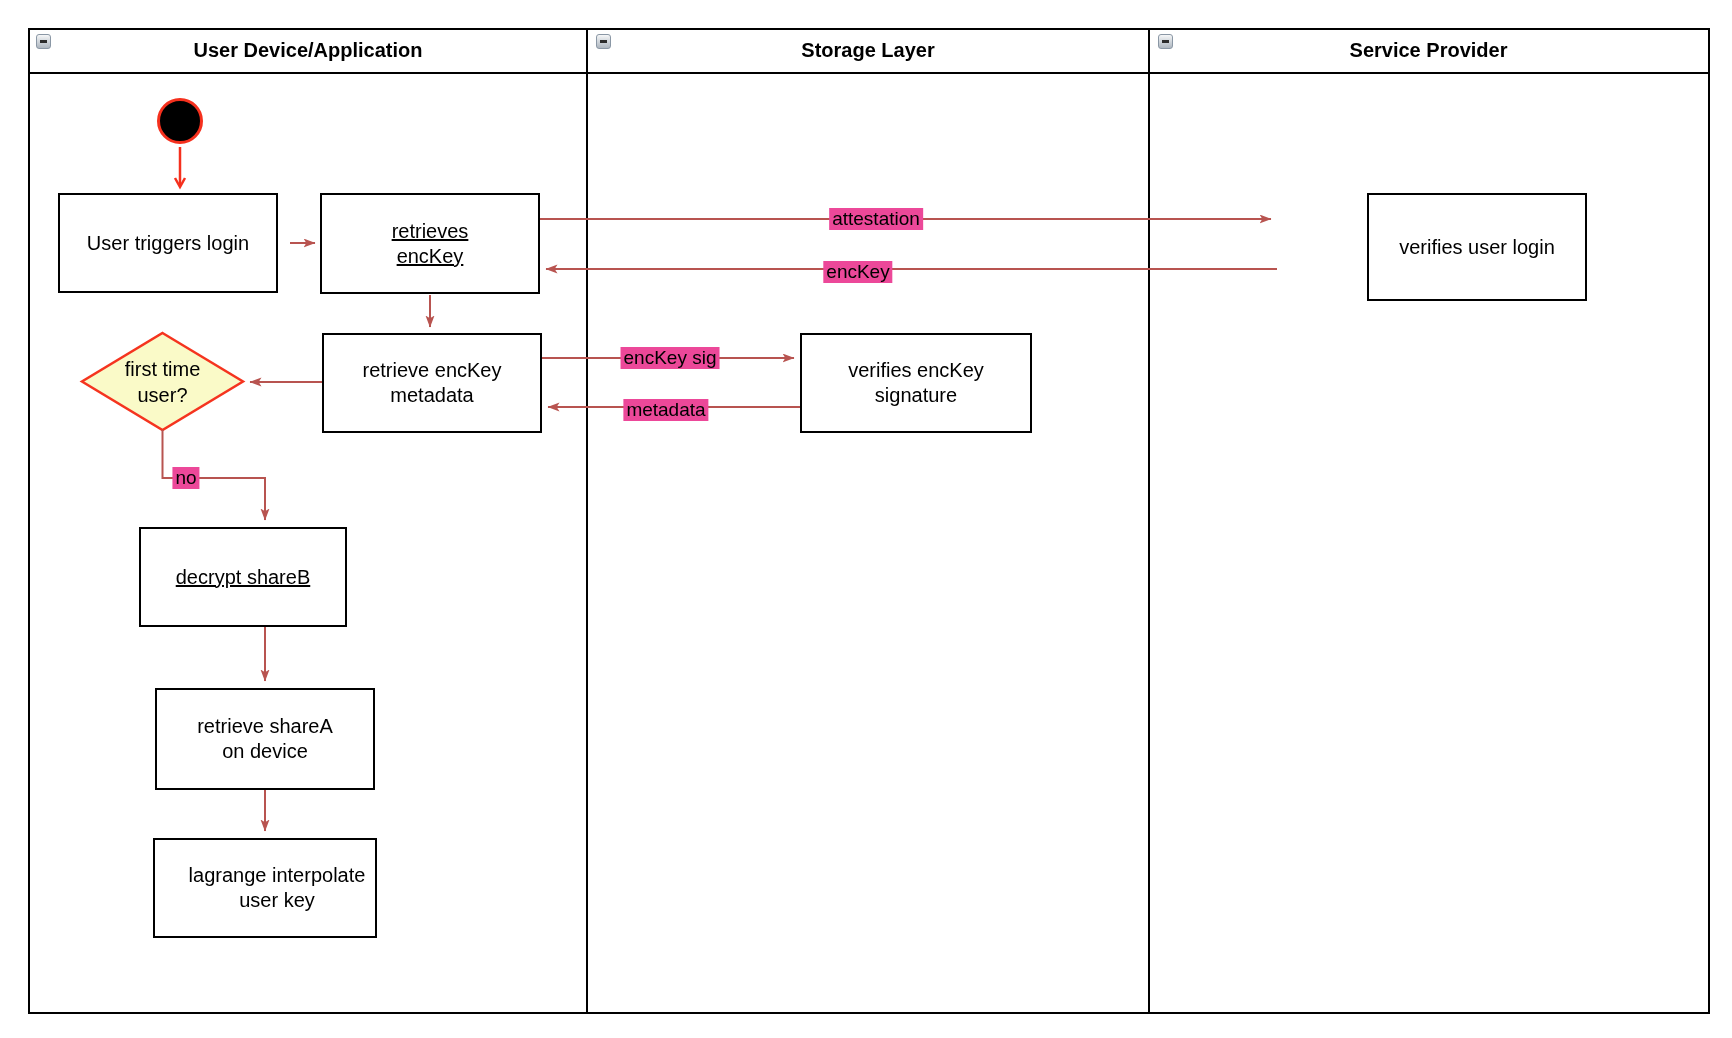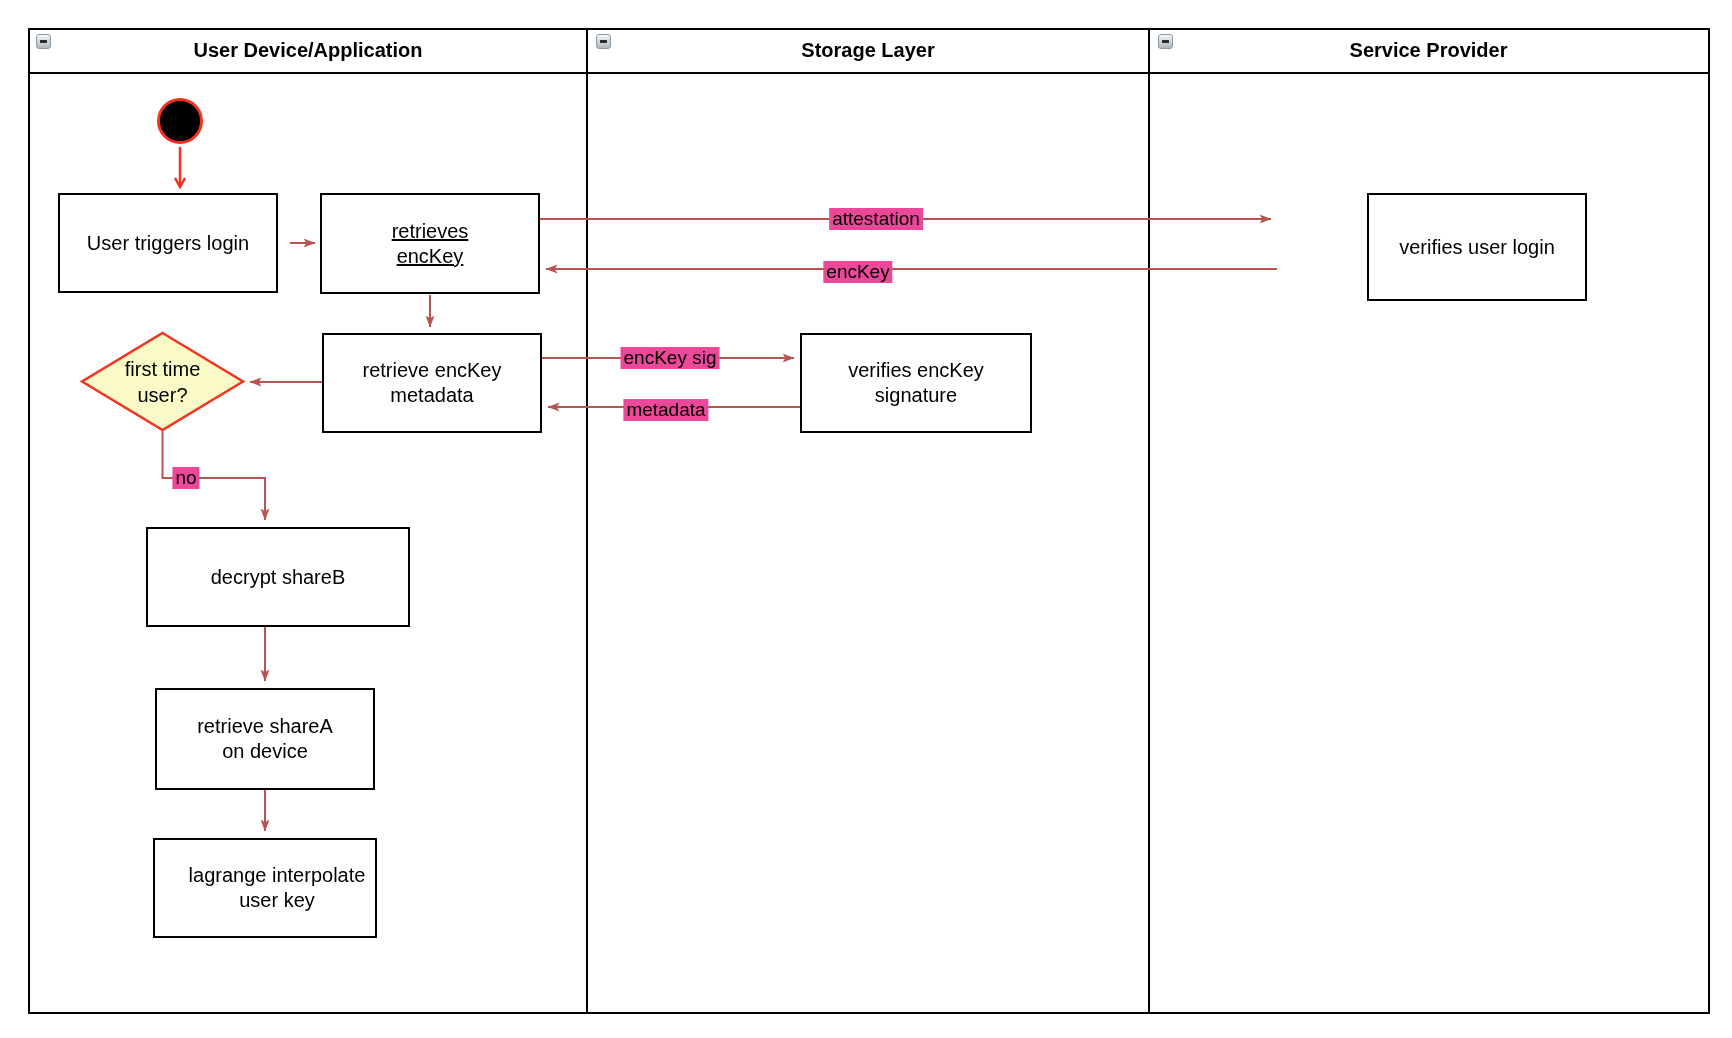--- a/index.html
+++ b/index.html
@@ -111,21 +111,21 @@
     <div class="lbl">
         <span>verifies user login</span>
       </div>
   </div>
 
   <div class="diamond-label">
     <span>first time</span>
     <span>user?</span>
   </div>
 
-  <div class="node" style="left:146px;top:527px;width:264px;height:100px;">
+  <div class="node" style="left:139px;top:527px;width:208px;height:100px;text-decoration:underline;">
     <div class="lbl">
         <span>decrypt shareB</span>
       </div>
   </div>
 
   <div class="node" style="left:155px;top:688px;width:220px;height:102px;">
     <div class="lbl">
       <span>retrieve shareA</span>
       <span>on device</span>
     </div>

